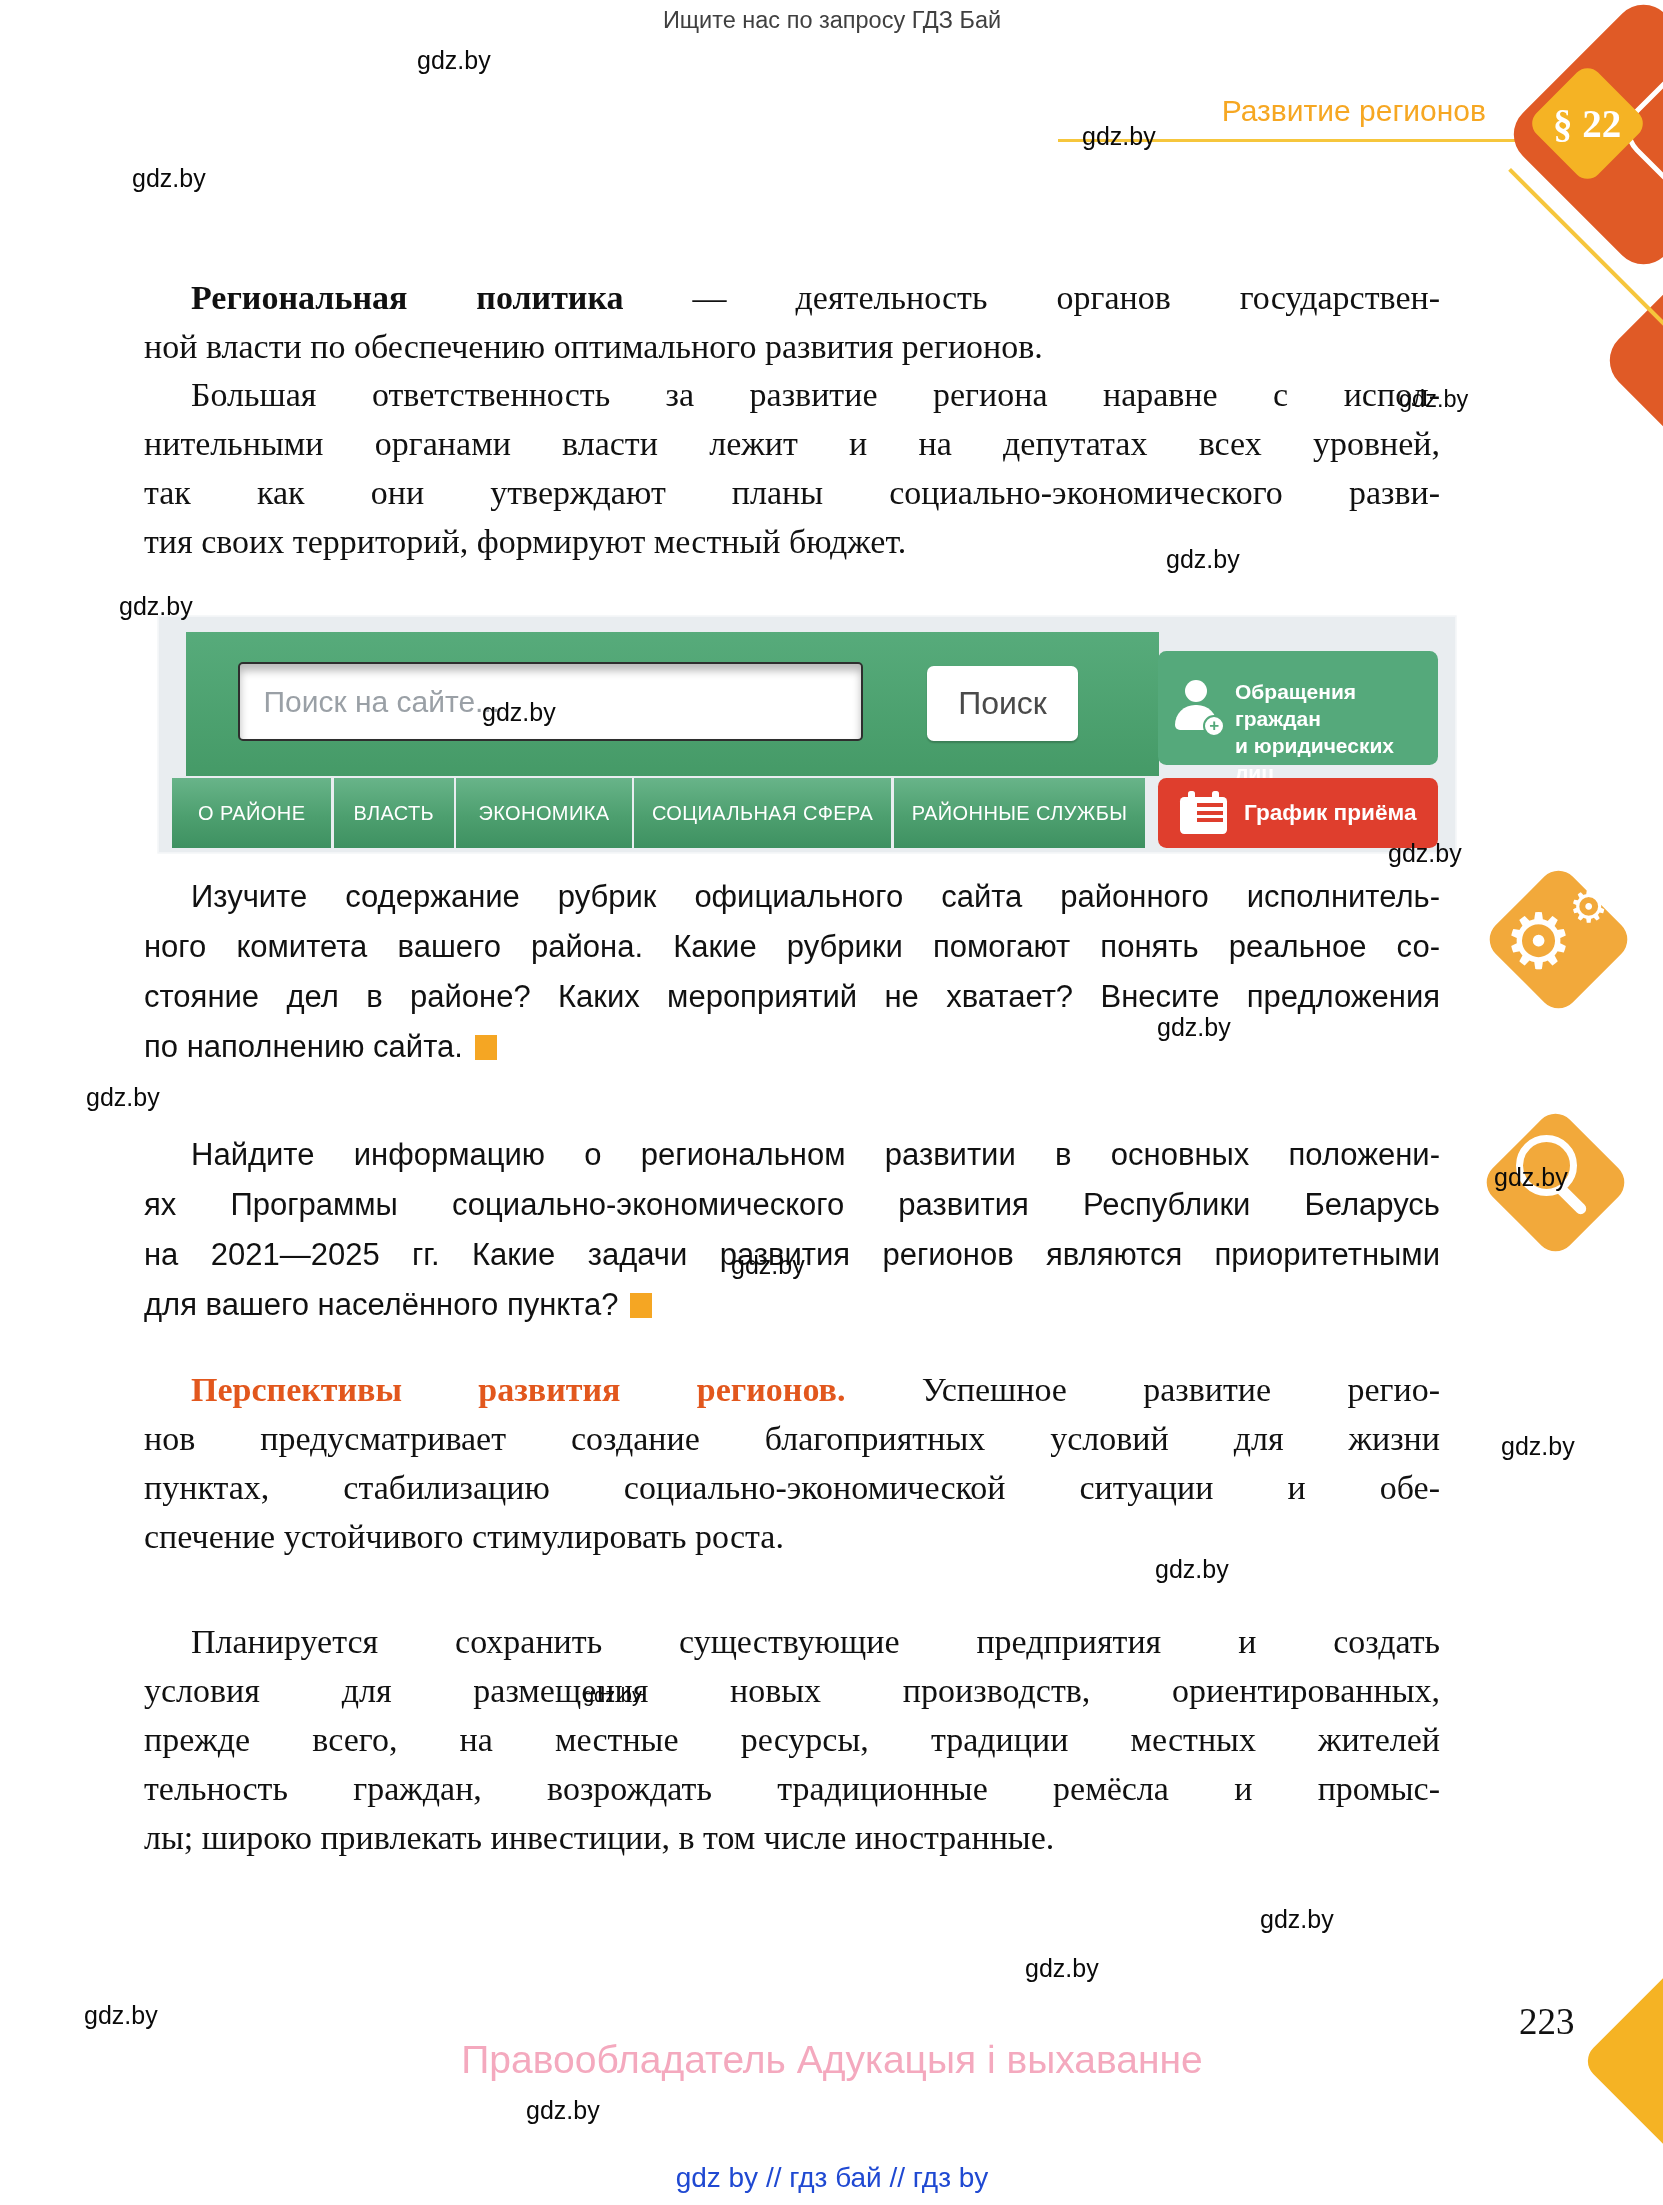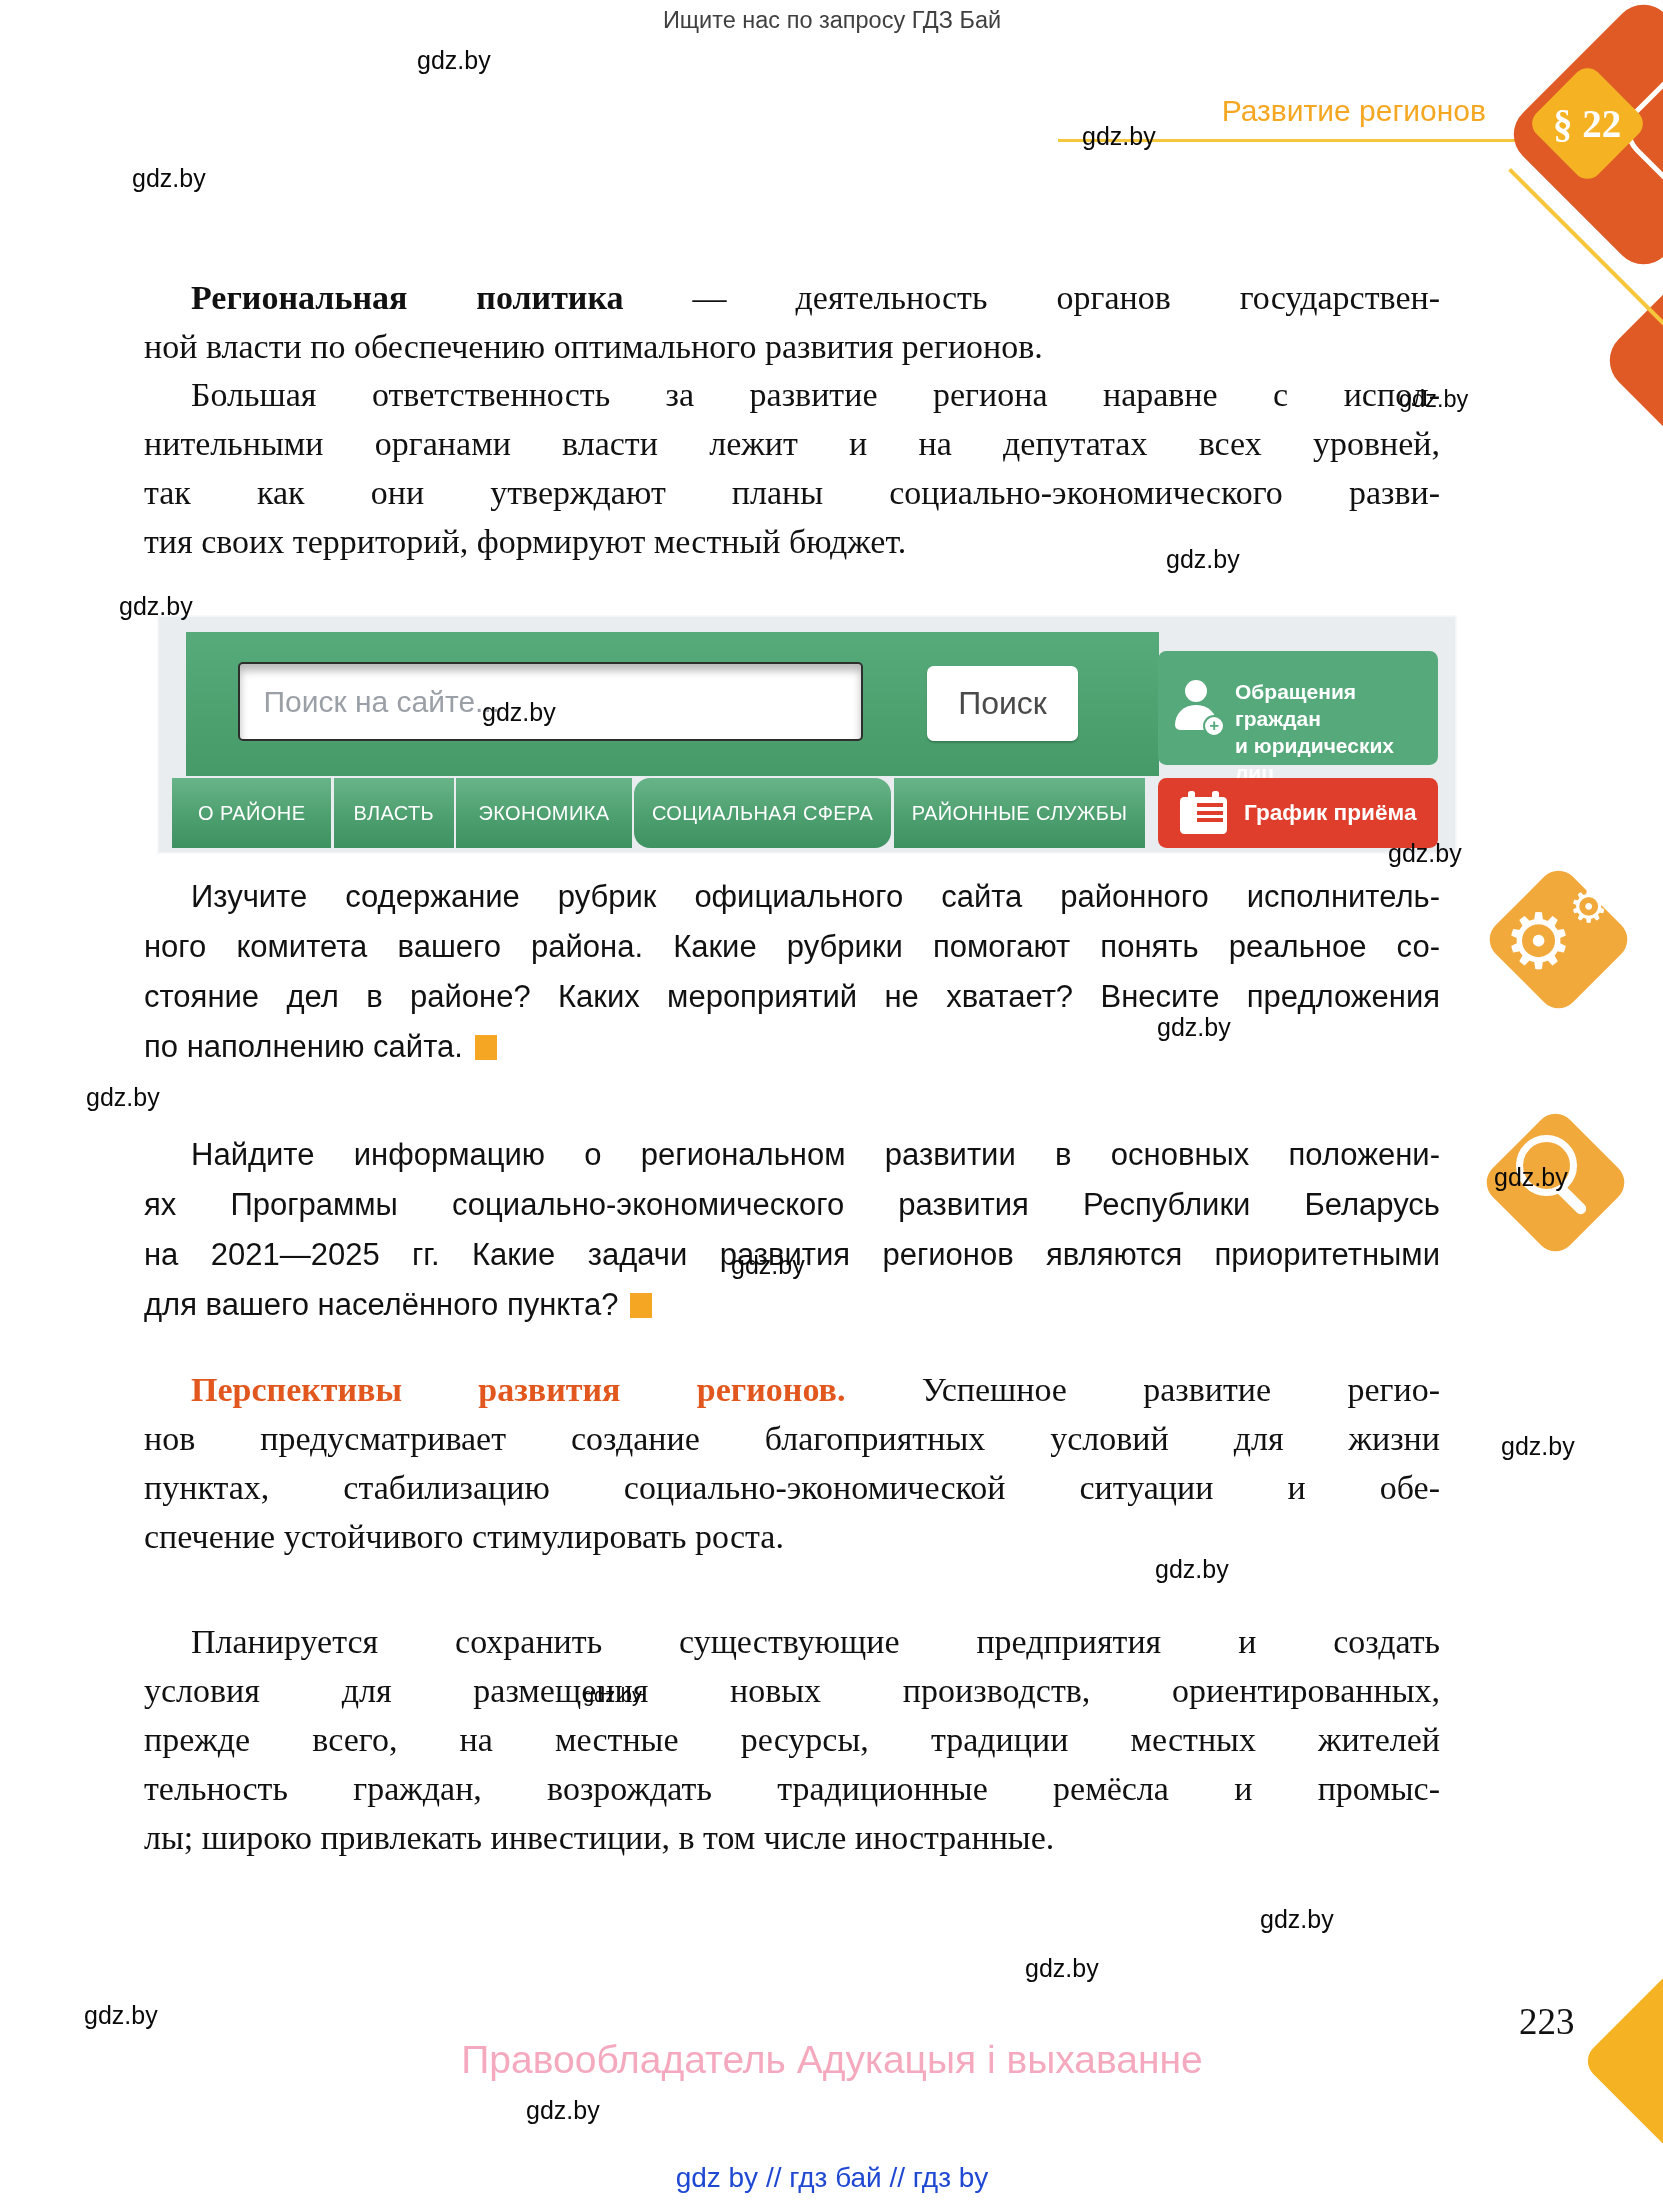--- a/index.html
+++ b/index.html
@@ -65,21 +65,21 @@
   .ap-plus{position:absolute;left:30px;top:35px;width:18.4px;height:18.4px;background:#fff;border:2.5px solid #55a97b;
            border-radius:50%;color:#55a97b;font-size:17px;line-height:17.6px;text-align:center;font-weight:bold;}
   .appeal-text{position:absolute;left:77px;top:27px;color:#fff;font-weight:bold;font-size:21px;line-height:27px;}
   .site-nav{position:absolute;left:13.4px;top:161px;width:973px;height:70px;display:flex;gap:2.5px;}
   .nav-item{background:linear-gradient(180deg,#68b489 0%,#4d9f6f 55%,#3e9161 100%);color:#fff;
             display:flex;align-items:center;justify-content:center;font-size:20px;letter-spacing:0.4px;
             white-space:nowrap;cursor:pointer;}
   .nav-item:nth-child(1){flex:1.45;}
   .nav-item:nth-child(2){flex:1.1;}
   .nav-item:nth-child(3){flex:1.6;}
-  .nav-item:nth-child(4){flex:2.35;border-radius:16px;}
+  .nav-item:nth-child(4){flex:2.35;}
   .nav-item:nth-child(5){flex:2.3;}
   .site-schedule{position:absolute;left:999px;top:161px;width:280px;height:70px;background:#df3e2d;
                  border-radius:8.4px;display:flex;align-items:center;cursor:pointer;}
   .cal-icon{position:relative;width:47px;height:45px;margin-left:22px;flex:0 0 auto;}
   .cal-ring{position:absolute;top:0;width:6.7px;height:11.7px;background:#fff;border-radius:2.5px;}
   .cal-ring.r1{left:8.4px;} .cal-ring.r2{left:32px;}
   .cal-page{position:absolute;left:0;top:6.7px;width:47px;height:37px;background:#fff;border-radius:4.2px;}
   .cal-line{height:4.2px;background:#df3e2d;margin:3.4px 4.2px 0 17px;}
   .cal-line:first-child{margin-top:5.9px;}
   .schedule-text{color:#fff;font-weight:bold;font-size:22.6px;margin-left:17px;}

